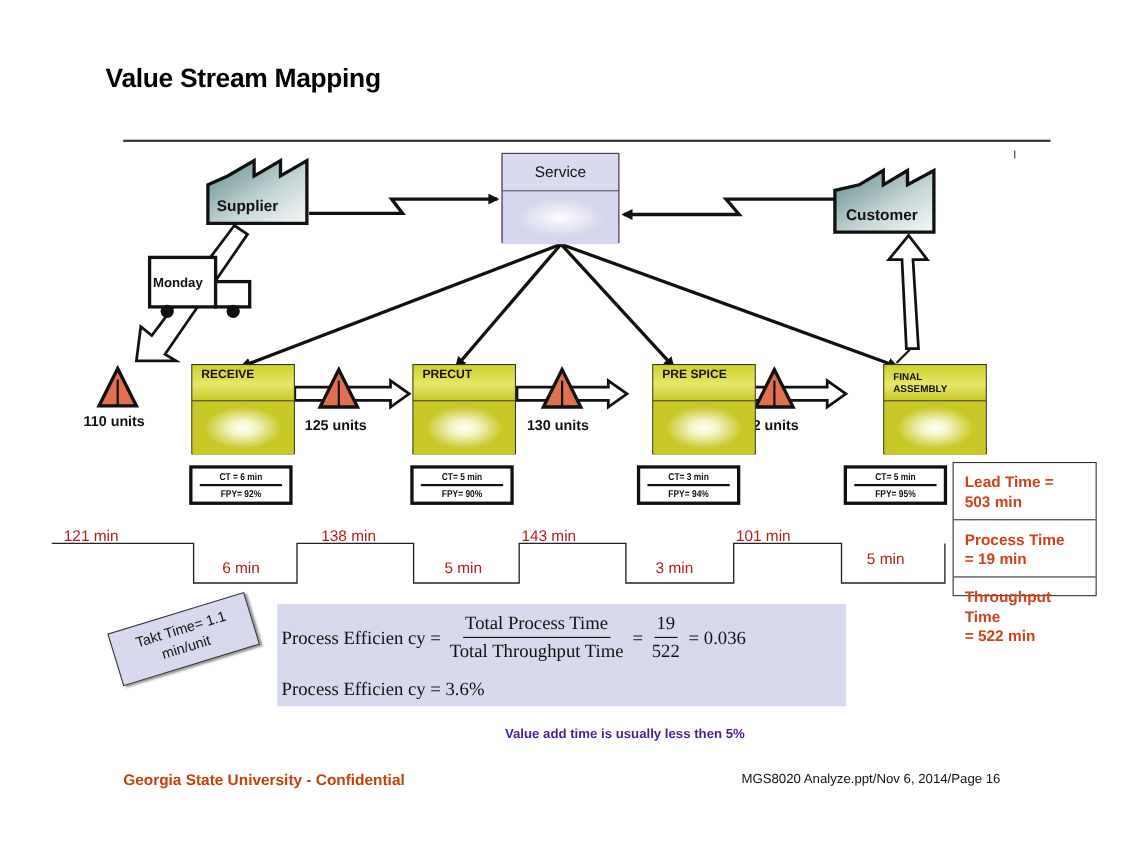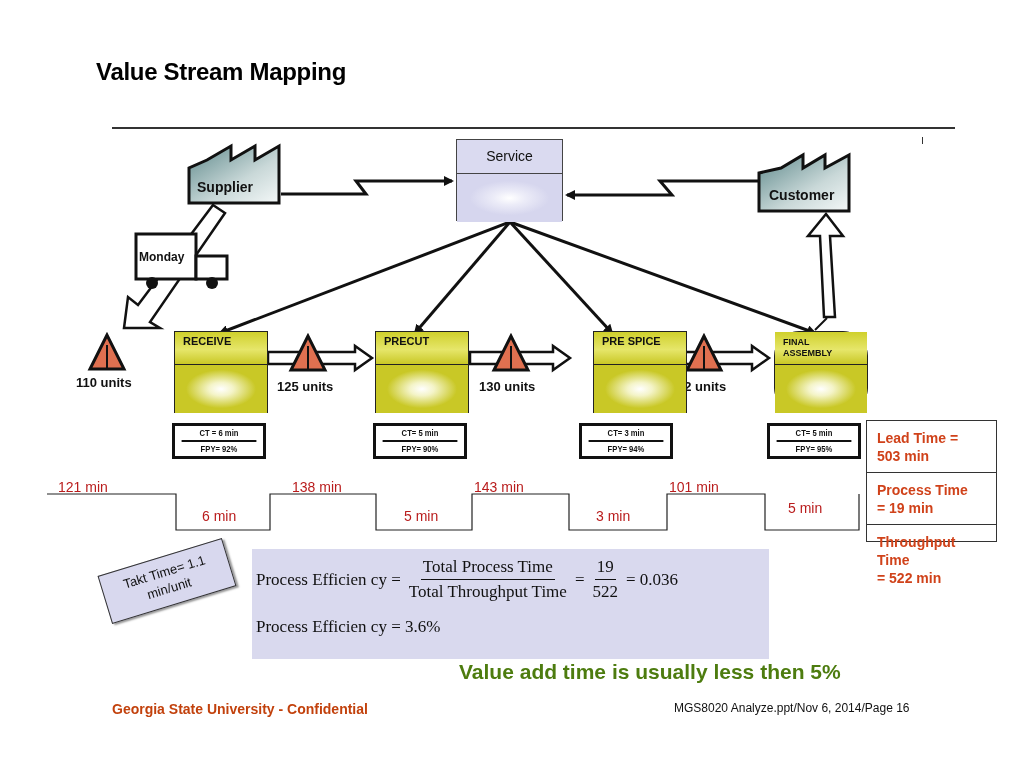--- a/index.html
+++ b/index.html
@@ -18,27 +18,27 @@
   .dbox div:first-child { border-bottom:2px solid #111; }
   .inv-label { position:absolute; font-size:13px; font-weight:bold; color:#111; }
   .tl-label { position:absolute; font-size:14px; color:#b91c1c; }
   #service { left:456px; top:139px; width:107px; height:82px; border:1px solid #444; box-sizing:border-box; background:#a21caf; }
   #service .hdr { height:33px; border-bottom:1px solid #444; text-align:center; line-height:33px; font-size:14px; color:#111; background:#dadaf0; }
   #service .body { height:48px; background:radial-gradient(ellipse 38% 36% at 50% 50%, #ffffff 0%, #ececf8 40%, #d6d6ee 100%); }
   #summary { left:866px; top:420px; width:131px; height:122px; border:1px solid #333; box-sizing:border-box; background:#fff; }
   #summary .cell { border-bottom:1px solid #333; padding:8px 0 0 10px; box-sizing:border-box; font-size:14px; font-weight:bold; color:#d0421a; line-height:18px; }
   #summary .cell:last-child { border-bottom:none; }
   #takt { left:102px; top:556px; width:130px; height:50px; border:1px solid #333; background:#d8d8ee; transform:rotate(-17deg); transform-origin:center; box-shadow:2px 2px 2px #999; text-align:center; font-size:13px; color:#111; line-height:17px; padding-top:6px; box-sizing:border-box; }
-  #formula { left:252px; top:549px; width:517px; height:110px; background:#d9d9ee; font-family:"Liberation Serif", serif; color:#111; }
+  #formula { left:252px; top:549px; width:517px; height:93px; background:#d9d9ee; font-family:"Liberation Serif", serif; color:#111; }
   #formula .row1 { position:absolute; left:4px; top:8px; font-size:17px; display:flex; align-items:center; white-space:nowrap; }
   .frac { display:inline-flex; flex-direction:column; align-items:center; margin:0 6px; }
   .frac .num { padding:0 2px 2px; border-bottom:1px solid #111; }
   .frac .den { padding:2px 2px 0; }
   #formula .row2 { position:absolute; left:4px; top:68px; font-size:17px; }
-  #note { left:459px; top:660px; font-size:21px; font-weight:bold; color:#4d7c0f; }
+  #note { left:459px; top:660px; font-size:12px; font-weight:bold; color:#4c1d95; }
   #footer-left { left:112px; top:701px; font-size:14px; font-weight:bold; color:#c2410c; }
   #footer-right { left:674px; top:701px; font-size:12px; color:#111; }
   .fact-label { position:absolute; font-size:14px; font-weight:bold; color:#111; }
 </style>
 </head>
 <body>
 
 <div id="title" class="abs">Value Stream Mapping</div>
 <div id="rule" class="abs"></div>
 <div id="tick" class="abs"></div>
@@ -129,21 +129,21 @@
   <div class="body"></div>
 </div>
 <div class="proc" style="left:375px;top:331px;">
   <div class="hdr">PRECUT</div>
   <div class="body"></div>
 </div>
 <div class="proc" style="left:593px;top:331px;">
   <div class="hdr">PRE SPICE</div>
   <div class="body"></div>
 </div>
-<div class="proc" style="left:774px;top:331px;border-radius:25px;">
+<div class="proc" style="left:803px;top:331px;">
   <div class="hdr small">
     <div>FINAL</div>
     <div>ASSEMBLY</div>
   </div>
   <div class="body"></div>
 </div>
 
 <div class="dbox" style="left:172px;top:423px;">
   <div>CT = 6 min</div>
   <div>FPY= 92%</div>

